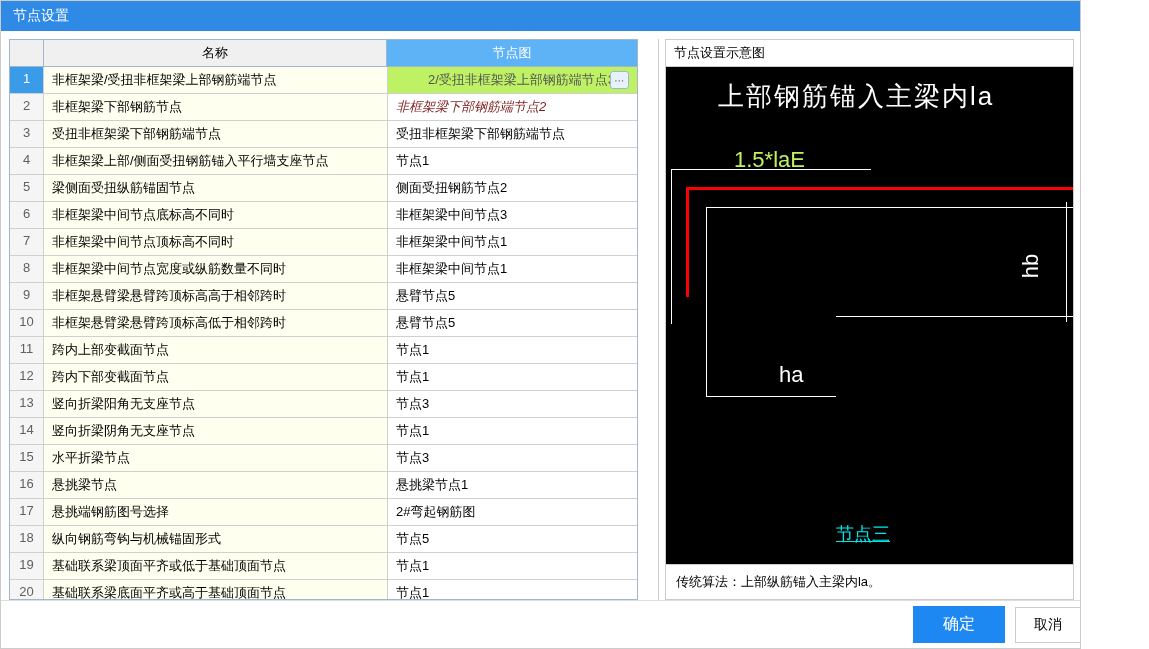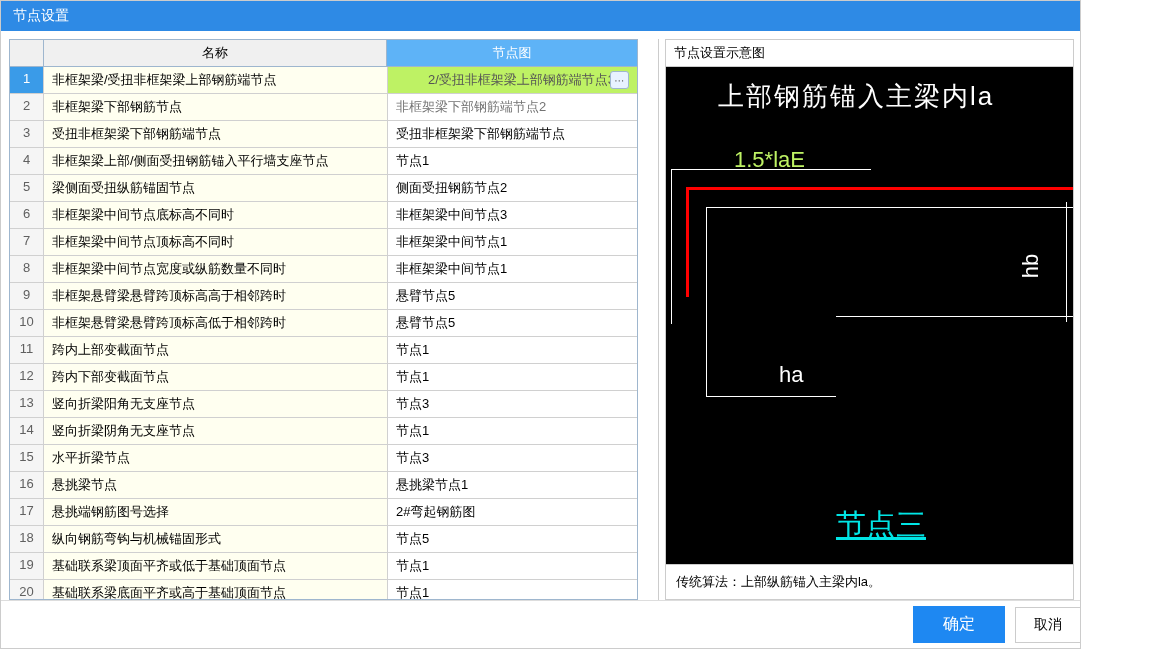--- a/index.html
+++ b/index.html
@@ -11,32 +11,32 @@
     .grid-header { display: flex; border: 1px solid #9eb6ce; border-bottom: none; }
     .grid-header .gh-corner { width: 34px; background: #f0f0f0; border-right: 1px solid #9eb6ce; }
     .grid-header .gh-name { flex: 1; background: #f0f0f0; border-right: 1px solid #9eb6ce; text-align: center; padding: 4px 0; }
     .grid-header .gh-image { width: 250px; background: #5eb3f7; color: #fff; text-align: center; padding: 4px 0; }
     .grid-body { flex: 1; overflow-y: auto; border: 1px solid #9eb6ce; border-top: none; }
     .grid-row { display: flex; border-top: 1px solid #d0d0d0; }
     .grid-row:first-child { border-top: 1px solid #9eb6ce; }
     .row-num { width: 34px; text-align: center; padding: 4px 2px; border-right: 1px solid #d0d0d0; background: #f5f5f5; color: #606060; }
     .row-name { flex: 1; padding: 4px 8px; border-right: 1px solid #d0d0d0; background: #fffff0; }
     .row-image { width: 249px; padding: 4px 8px; display: flex; align-items: center; }
-    .row-image.link { color: #737373; cursor: pointer; }
+    .row-image.link { color: #7f1d1d; cursor: pointer; font-style: italic; }
     .row-image.active { background: #bef264; position: relative; color:#555;padding-left:40px; }
     .grid-row.selected .row-num { background: #3a9be8; color: #fff; }
     .ellipsis-btn { margin-left: auto; width: 20px; height: 18px; border: 1px solid #9eb6ce; background: #e8f2ff; border-radius: 3px; display: flex; align-items: center; justify-content: center; font-size: 10px; cursor: pointer; }
     .right-panel { width: 450px; display: flex; flex-direction: column; border-left: 1px solid #ccc; padding: 0 6px; }
     .right-title { padding: 4px 8px; border: 1px solid #ccc; background: #fff; font-size: 13px; border-bottom: none; }
     .diagram { flex: 1; background: #000; position: relative; color: #fff; overflow: hidden; border: 1px solid #ccc; }
     .diagram-text-top { position: absolute; top: 12px; left: 52px; font-size: 26px; color: #fff; letter-spacing: 2px; }
     .diagram-text-formula { position: absolute; top: 80px; left: 68px; font-size: 22px; color: #bef264; }
     .diagram-text-ha { position: absolute; top: 295px; left: 113px; font-size: 22px; color: #fff; }
     .diagram-text-hb { position: absolute; top: 186px; right: 30px; font-size: 22px; color: #fff; transform: rotate(-90deg); transform-origin: center; }
-    .diagram-text-node { position: absolute; bottom: 18px; left: 170px; font-size: 30px; color: #00e5e5; text-decoration: underline; }
+    .diagram-text-node { position: absolute; bottom: 18px; left: 170px; font-size: 18px; color: #00e5e5; text-decoration: underline; }
     .diagram-line-red { position: absolute; top: 120px; left: 20px; right: 0; height: 3px; background: #ff0000; }
     .diagram-line-red-v { position: absolute; top: 120px; left: 20px; width: 3px; height: 110px; background: #ff0000; }
     .diagram-line-white-outer { position: absolute; top: 102px; left: 5px; right: 0; border-top: 1px solid #fff; border-left: 1px solid #fff; height: 155px; width: 200px;}
     .diagram-box1 { position: absolute; top: 140px; left: 40px; width: 130px; height: 190px; border: 1px solid #fff; border-right:none;}
     .diagram-box2 { position: absolute; top: 140px; left: 170px; right:0; height: 110px; border-top: 1px solid #fff; border-bottom: 1px solid #fff; }
     .diagram-dim-hb { position: absolute; top: 135px; right: 6px; width: 1px; height: 120px; border-left: 1px solid #fff; }
     .diagram-footer { padding: 8px 10px; border: 1px solid #ccc; border-top: none; font-size: 13px; }
     .bottom-bar { height: 48px; display: flex; justify-content: flex-end; align-items: center; padding: 0 0 0 12px; gap: 10px; border-top: 1px solid #ddd; }
     .btn-primary { background: #1e88f2; color: #fff; border: none; padding: 8px 30px; cursor: pointer; font-size: 16px; }
     .btn-default { background: #fff; border: 1px solid #ccc; padding: 8px 18px; cursor: pointer; font-size: 14px; border-right: none;}

